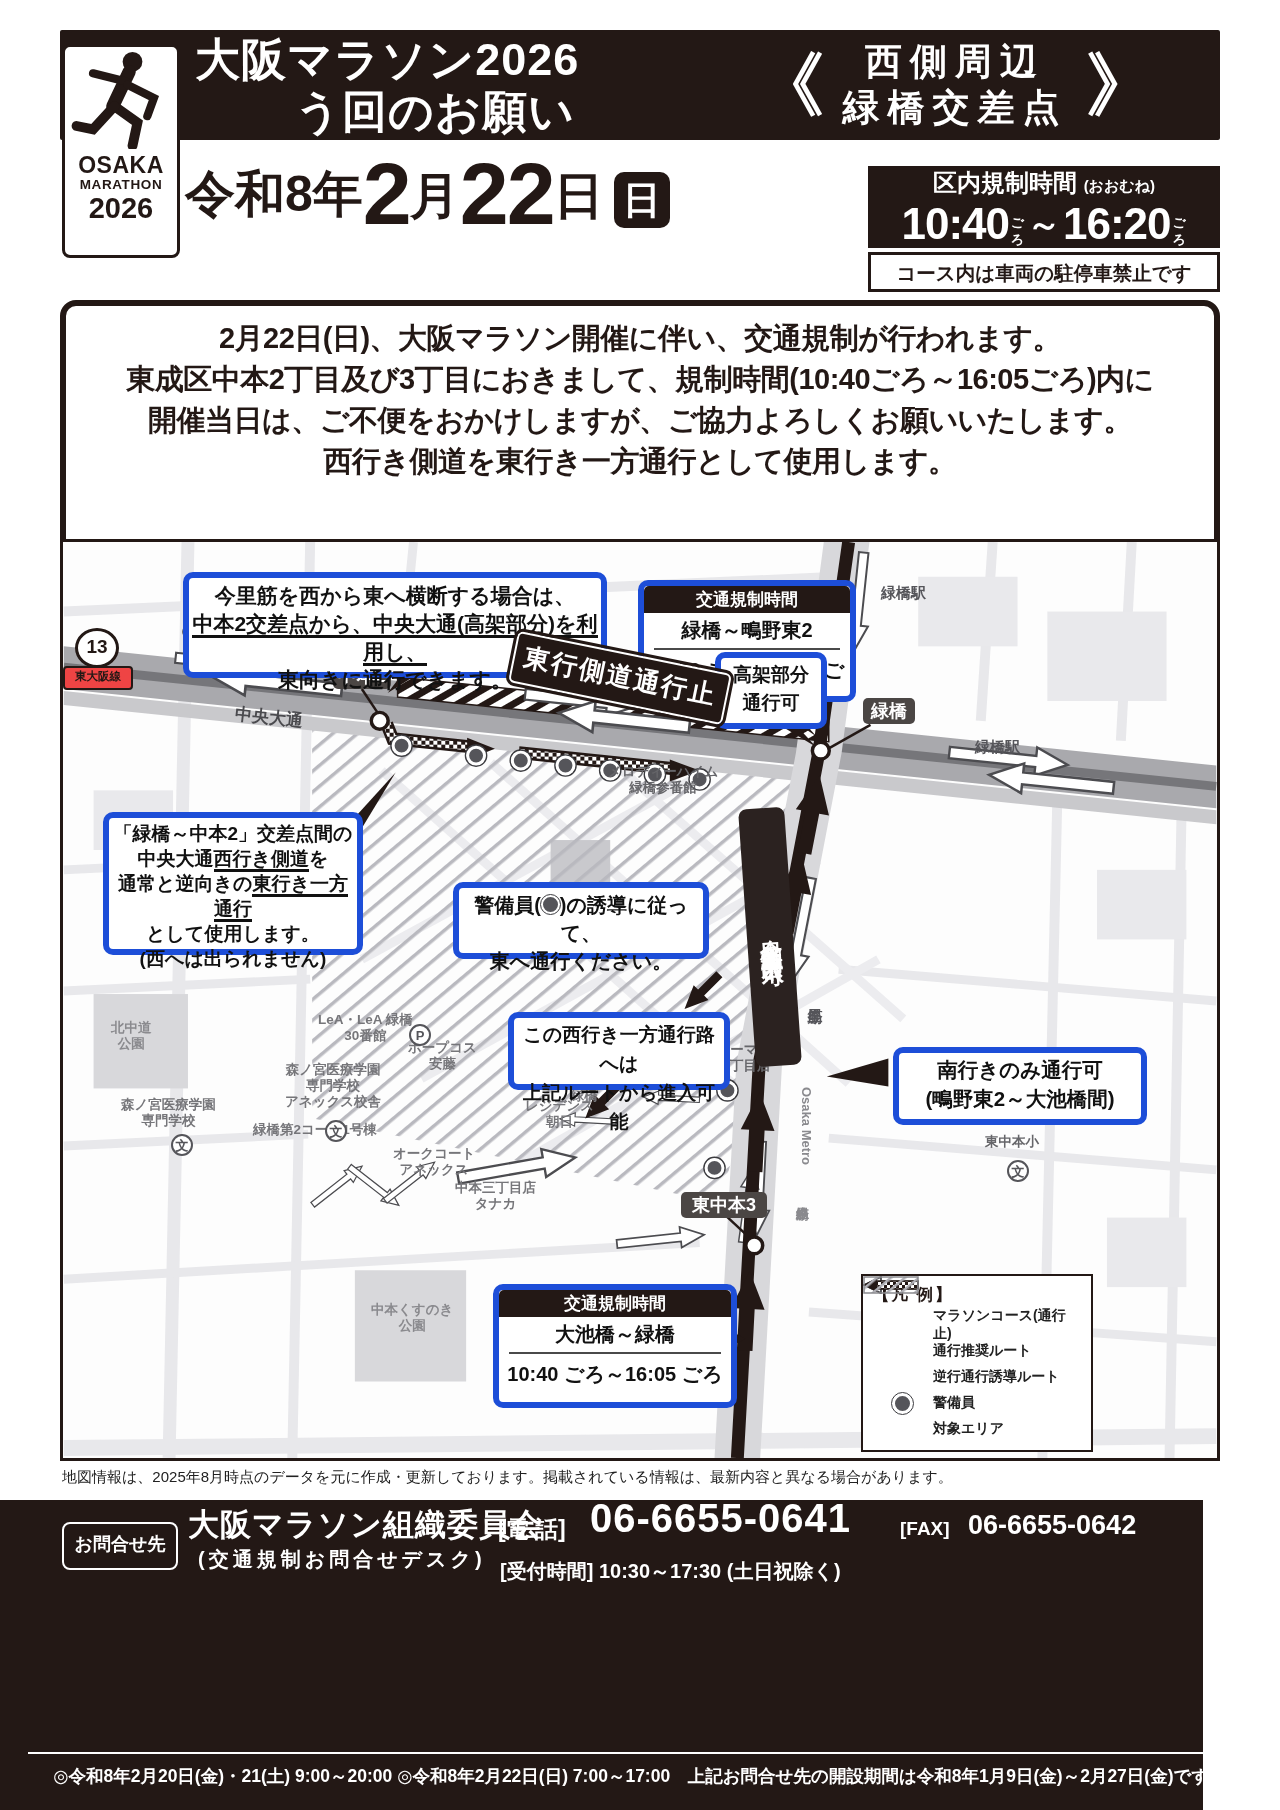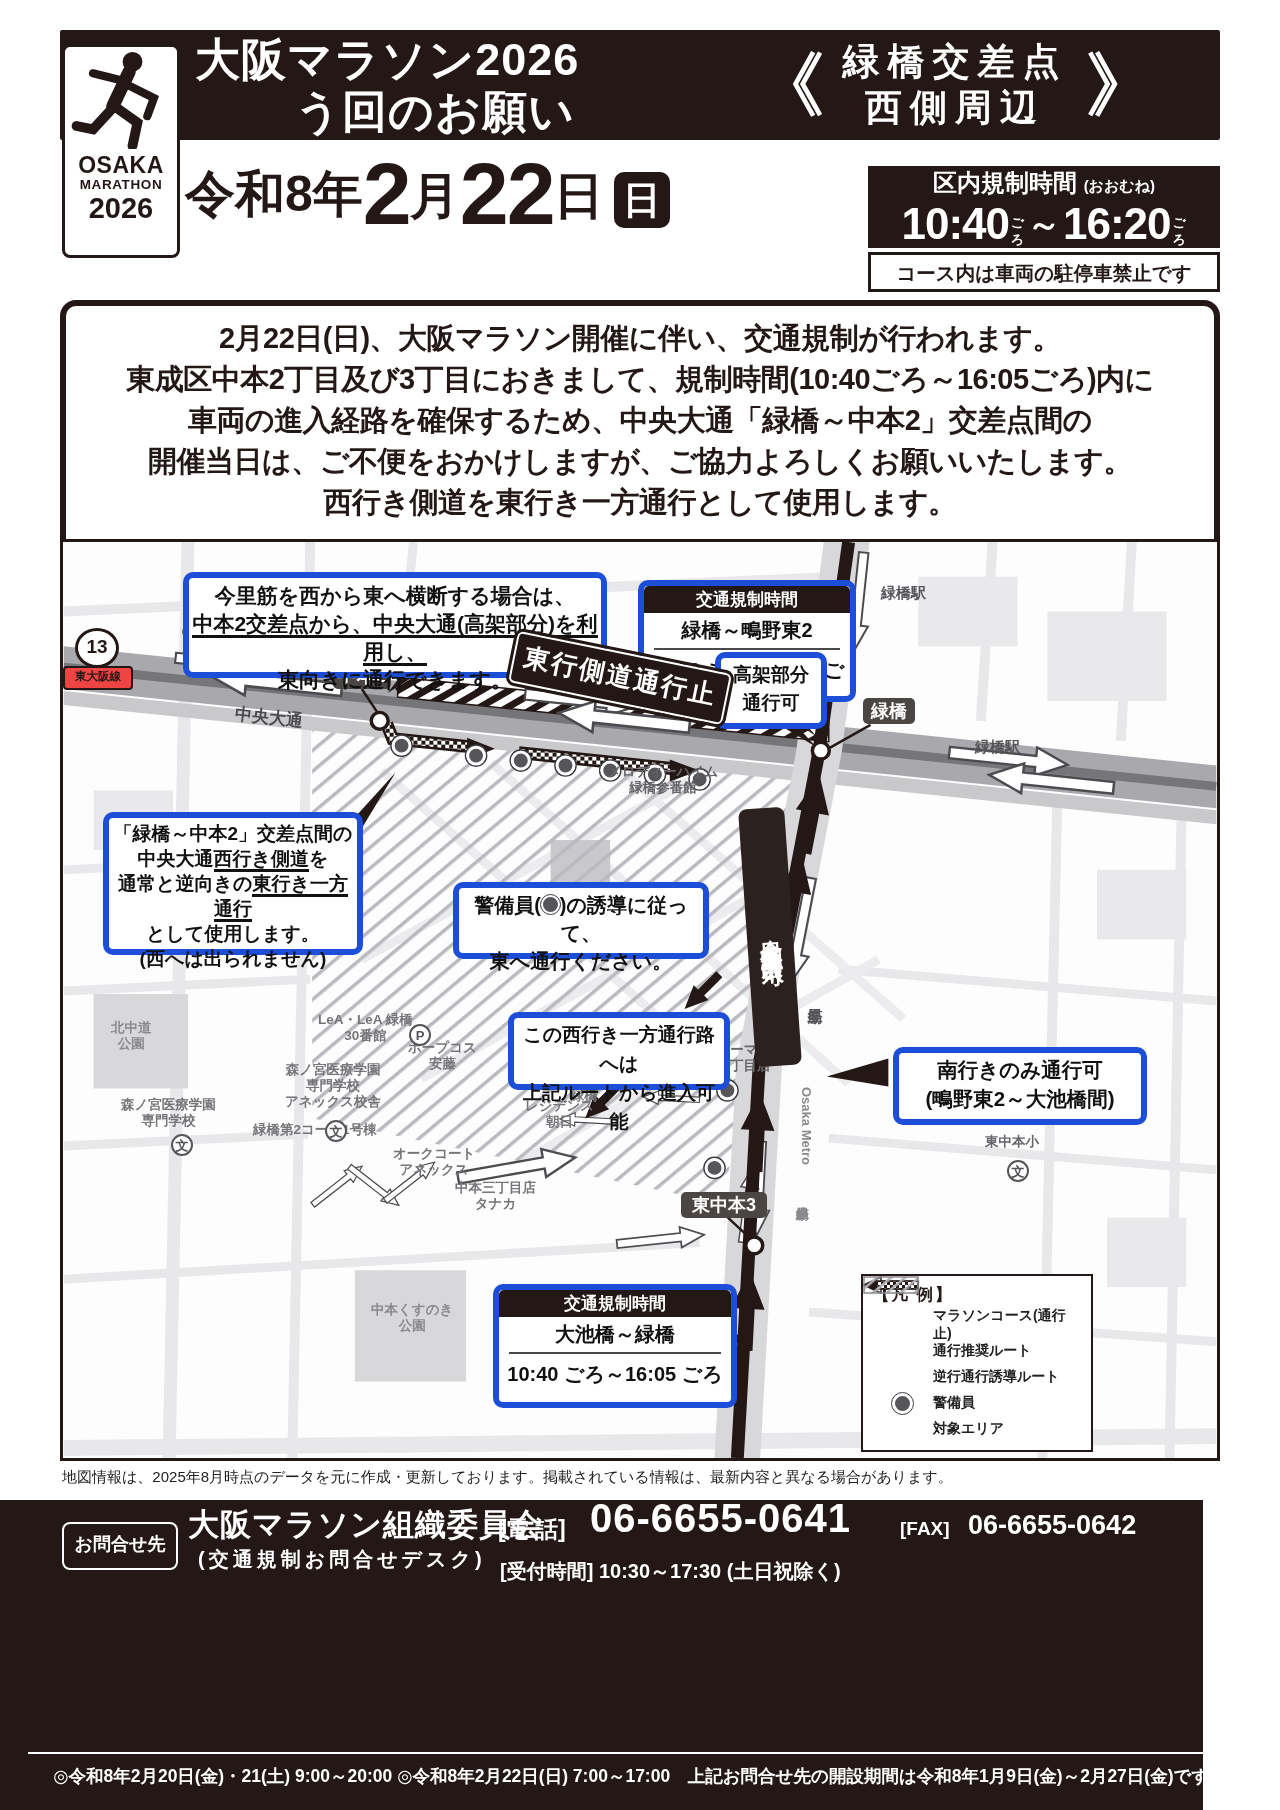--- a/index.html
+++ b/index.html
@@ -95,22 +95,22 @@
   </div>
 
   <div class="abs" id="title-block">
     <div class="title-l">大阪マラソン2026</div>
     <div class="title-l ctr">う回のお願い</div>
   </div>
 
   <div class="abs" id="area-block">
     <span class="bracket">《</span>
     <span class="area-lines">
+      <div class="area-l">西側周辺</div>
       <div class="area-l">緑橋交差点</div>
-      <div class="area-l">西側周辺</div>
     </span>
     <span class="bracket">》</span>
   </div>
 
   <div class="abs" id="date-row">
     <span class="date-era">令和8年</span>
     <span class="date-num">2</span>
     <span class="date-unit">月</span>
     <span class="date-num">22</span>
     <span class="date-unit">日</span>
@@ -128,21 +128,20 @@
       <span class="regtime-tilde">～</span>
       <span class="regtime-big">16:20</span>
       <span class="goro">ごろ</span>
     </div>
   </div>
   <div class="abs" id="noparking-box">コース内は車両の駐停車禁止です</div>
 
   <div class="abs" id="notice">
     <div class="notice-line">2月22日(日)、大阪マラソン開催に伴い、交通規制が行われます。</div>
     <div class="notice-line">東成区中本2丁目及び3丁目におきまして、規制時間(10:40ごろ～16:05ごろ)内に</div>
-    <div class="notice-line">車両の進入経路を確保するため、中央大通「緑橋～中本2」交差点間の</div>
     <div class="notice-line">開催当日は、ご不便をおかけしますが、ご協力よろしくお願いいたします。</div>
     <div class="notice-line">西行き側道を東行き一方通行として使用します。</div>
   </div>
 
   <div class="abs" id="map">
     <svg width="1154" height="916" viewBox="0 0 1160 922">
       <defs>
         <pattern id="pChk" width="8" height="8" patternUnits="userSpaceOnUse">
           <rect width="8" height="8" fill="#fff"></rect>
           <rect width="4" height="4" fill="#231815"></rect>

